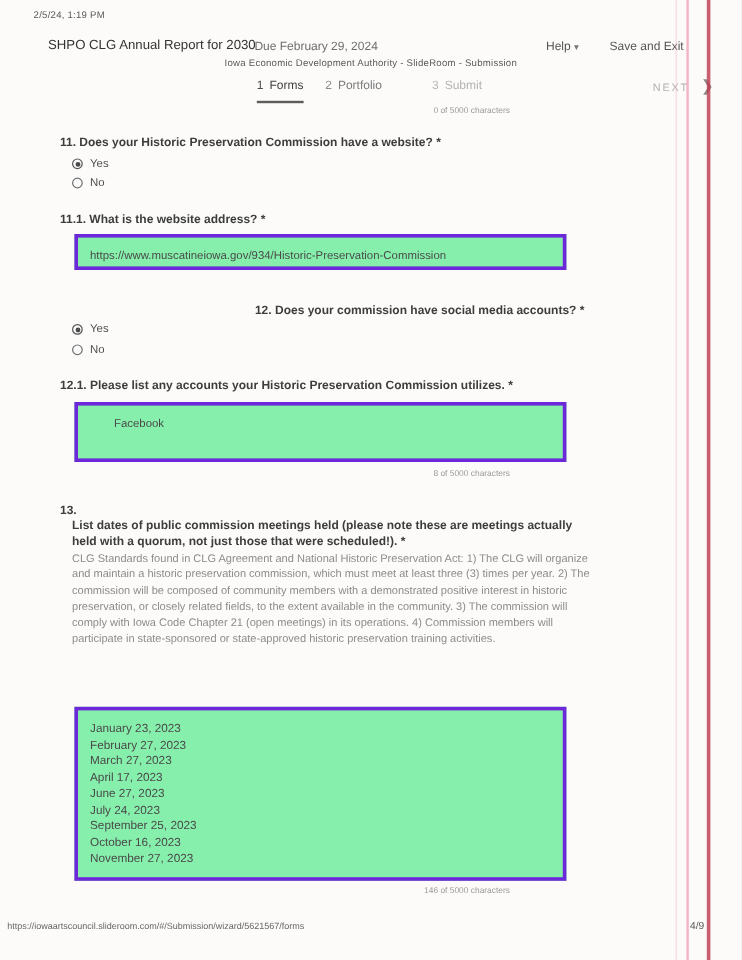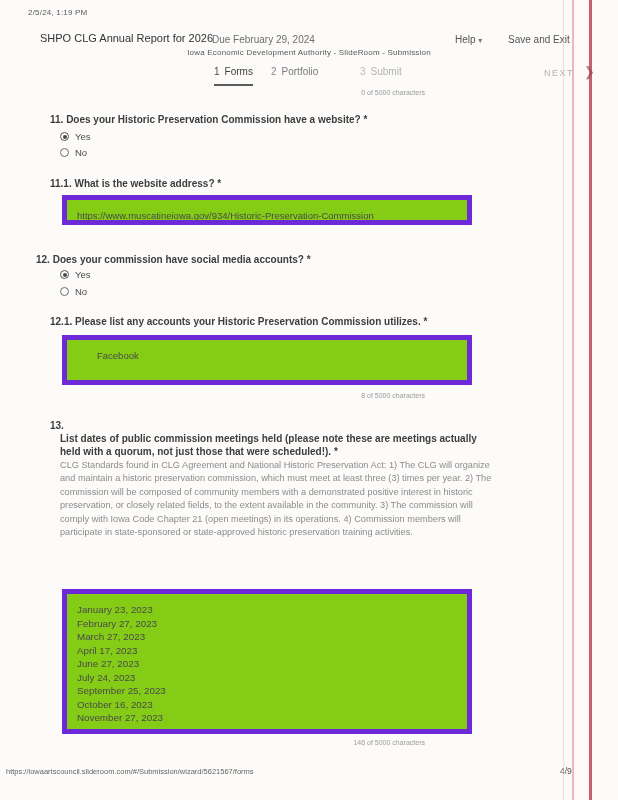--- a/index.html
+++ b/index.html
@@ -31,37 +31,37 @@
   .next-chevron{font-size:13px;color:#8f8d8b;}
   
   .q-label{font-size:10px;font-weight:700;color:#3d3d3d;line-height:13px;}
   .radio-row{display:flex;align-items:center;gap:6px;cursor:pointer;}
   .radio{display:inline-block;width:9px;height:9px;border:1px solid #6f6f6f;
          border-radius:50%;background:#fbfbfb;position:relative;box-sizing:border-box;}
   .radio.checked{border-color:#555;}
   .radio.checked::after{content:"";position:absolute;left:1.5px;top:1.5px;width:4px;height:4px;
          border-radius:50%;background:#4a4a4a;}
   .radio-label{font-size:9.5px;color:#4c4c4c;}
-  .input-box{border:5px solid #6d28d9;background:#84cc16;box-sizing:border-box;}
+  .input-box{border:3px solid #6d28d9;background:#86efac;box-sizing:border-box;}
   .input-text{font-size:9.5px;color:#4a4a4a;padding:9px 10px;line-height:13px;}
   .multiline{white-space:pre-line;font-size:9.8px;line-height:13.5px;}
   .counter{font-size:7px;color:#9a9a9a;text-align:right;width:220px;}
   .help-text{font-size:9.2px;line-height:13.4px;color:#8c8c8c;width:438px;}
   
   .artifact{top:0;height:800px;}
 </style>
 </head>
 <body>
 
 <div class="page">
 
   <div class="abs print-small" style="left:28px;top:8px;">2/5/24, 1:19 PM</div>
   <div class="abs print-small ph-center" style="left:0;top:8px;margin-top:40px;">Iowa Economic Development Authority - SlideRoom - Submission</div>
 
-  <div class="abs report-title" style="left:40px;top:32px;">SHPO CLG Annual Report for 2026</div>
+  <div class="abs report-title" style="left:40px;top:32px;">SHPO CLG Annual Report for 2030</div>
   <div class="abs due-date" style="left:212px;top:34px;">Due February 29, 2024</div>
   <div class="abs help-btn" style="left:455px;top:34px;">
     <span>Help</span>
     <span class="caret">▾</span>
   </div>
   <div class="abs save-exit" style="left:508px;top:34px;">Save and Exit</div>
 
   <div class="abs tab active" style="left:214px;top:66px;">
     <span class="tab-num">1</span><span>Forms</span>
   </div>
@@ -84,21 +84,21 @@
   <div class="abs radio-row" style="left:60px;top:147px;">
     <span class="radio"></span>
     <span class="radio-label">No</span>
   </div>
 
   <div class="abs q-label" style="left:50px;top:177px;width:440px;">11.1. What is the website address? *</div>
   <div class="abs input-box" style="left:62px;top:195px;width:410px;height:30px;">
     <div class="input-text">https://www.muscatineiowa.gov/934/Historic-Preservation-Commission</div>
   </div>
 
-  <div class="abs q-label" style="left:36px;top:253px;width:440px;">12. Does your commission have social media accounts? *</div>
+  <div class="abs q-label" style="left:47px;top:253px;width:440px;text-align:right;">12. Does your commission have social media accounts? *</div>
   <div class="abs radio-row" style="left:60px;top:269px;">
     <span class="radio checked"></span>
     <span class="radio-label">Yes</span>
   </div>
   <div class="abs radio-row" style="left:60px;top:286px;">
     <span class="radio"></span>
     <span class="radio-label">No</span>
   </div>
 
   <div class="abs q-label" style="left:50px;top:315px;width:460px;">12.1. Please list any accounts your Historic Preservation Commission utilizes. *</div>
@@ -117,19 +117,19 @@
 April 17, 2023
 June 27, 2023
 July 24, 2023
 September 25, 2023
 October 16, 2023
 November 27, 2023</div>
   </div>
   <div class="abs counter" style="left:205px;top:739px;">146 of 5000 characters</div>
 
   <div class="abs footer-url" style="left:6px;top:767px;">https://iowaartscouncil.slideroom.com/#/Submission/wizard/5621567/forms</div>
-  <div class="abs page-num" style="left:560px;top:766px;">4/9</div>
+  <div class="abs page-num" style="left:575px;top:766px;">4/9</div>
 
   <div class="abs artifact" style="left:563px;width:1px;background:rgba(240,180,195,0.45);"></div>
   <div class="abs artifact" style="left:572px;width:2px;background:rgba(235,120,150,0.55);"></div>
   <div class="abs artifact" style="left:589px;width:3px;background:rgba(190,55,75,0.8);"></div>
 
 </div>
 
 </body></html>

